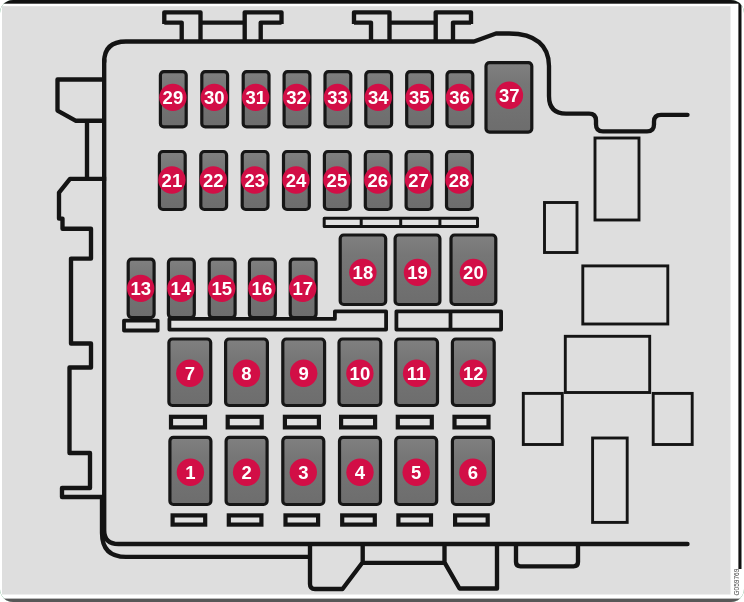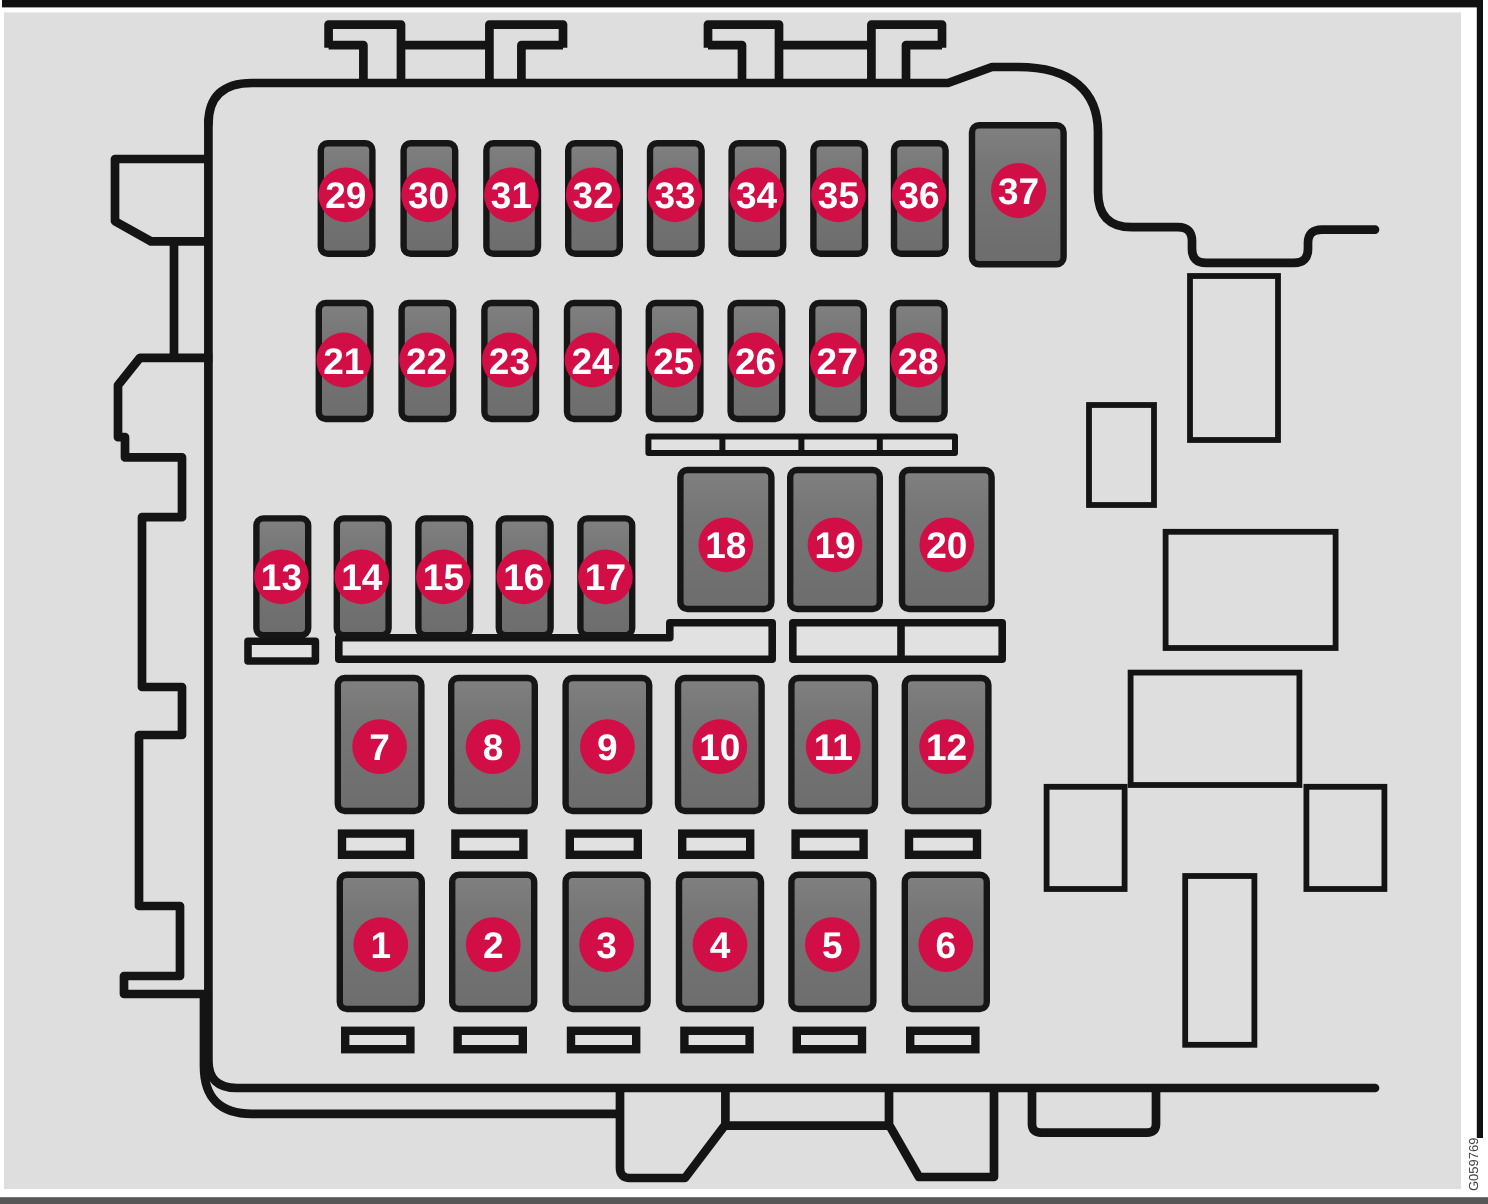--- a/index.html
+++ b/index.html
@@ -1,16 +1,16 @@
 <!DOCTYPE html>
 <html><head>
 <meta charset="utf-8">
 <style>
   html,body{margin:0;padding:0;background:#ffffff;}
-  #wrap{width:744px;height:602px;position:relative;overflow:hidden;background:#15803d;}
+  #wrap{width:744px;height:602px;position:relative;overflow:hidden;background:#15803d;border-radius:13px;}
   svg{display:block;}
   text{font-family:"Liberation Sans", sans-serif;}
 </style>
 </head>
 <body>
 <div id="wrap">
 <svg width="744" height="602" viewBox="0 0 744 602" xmlns="http://www.w3.org/2000/svg">
 
 <defs>
         <linearGradient id="fg" x1="0" y1="0" x2="0" y2="1">

